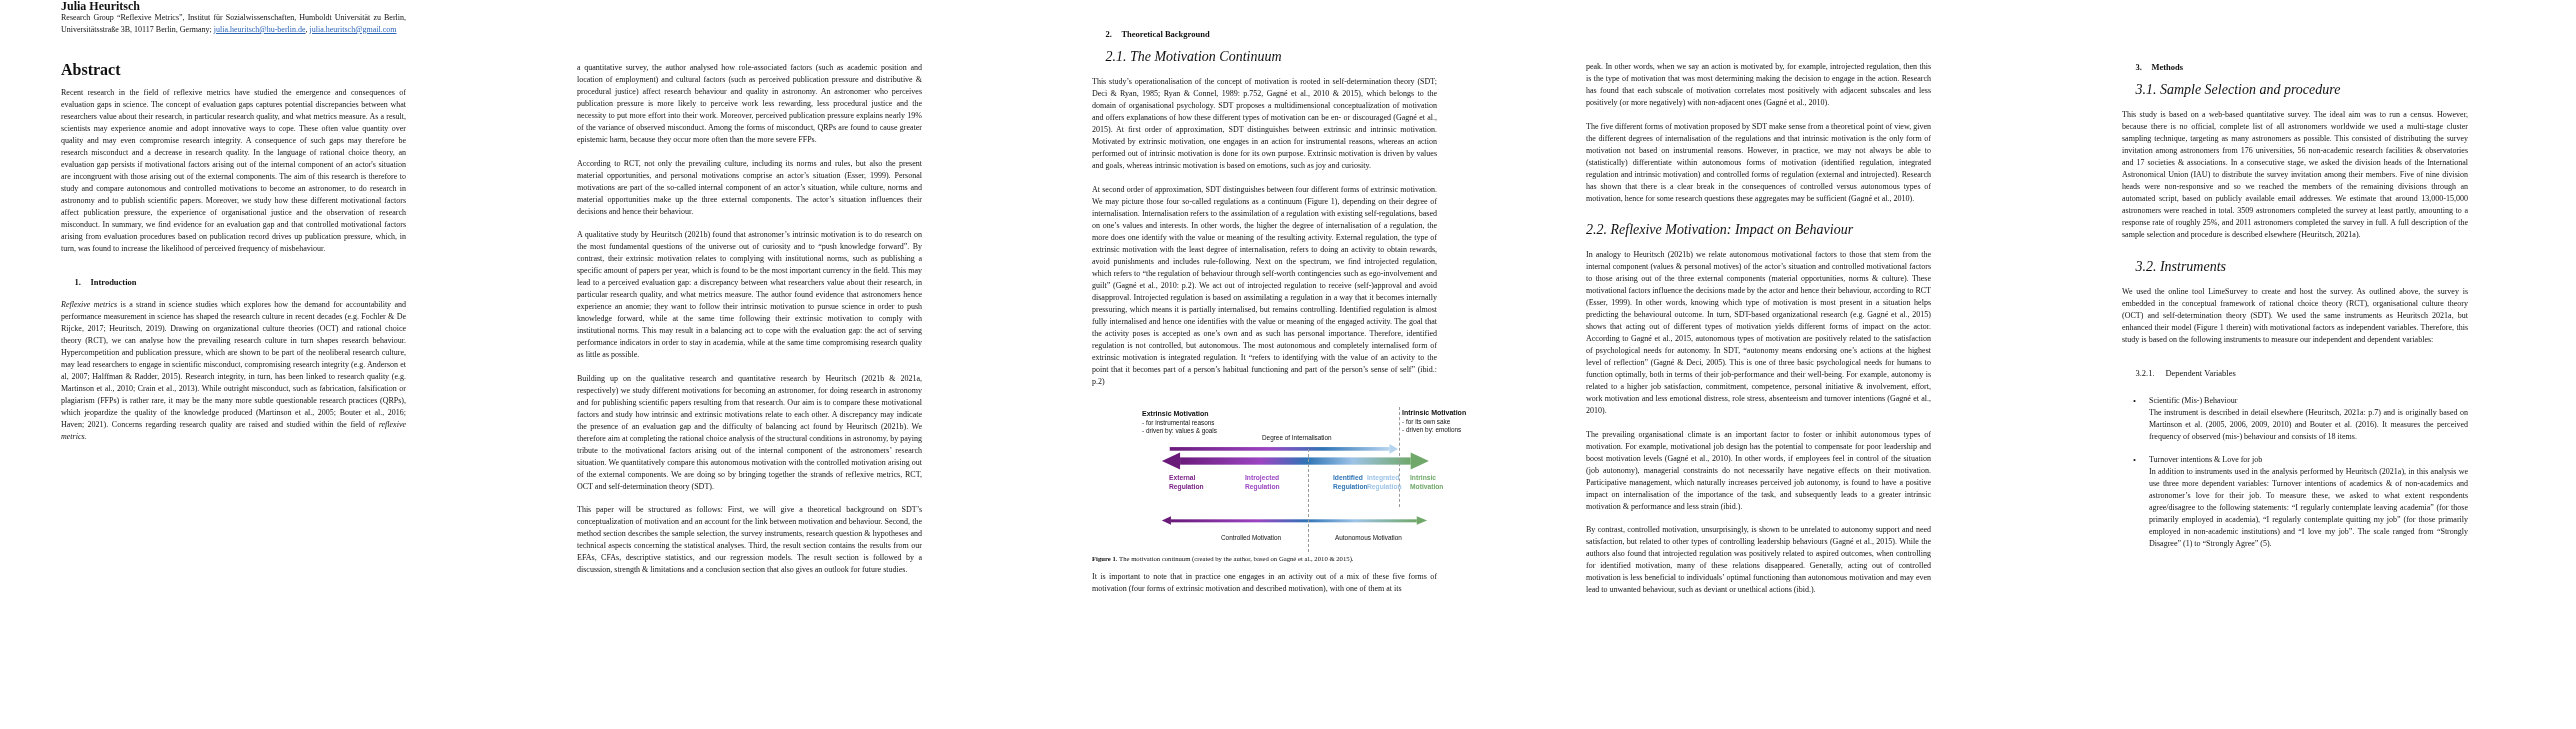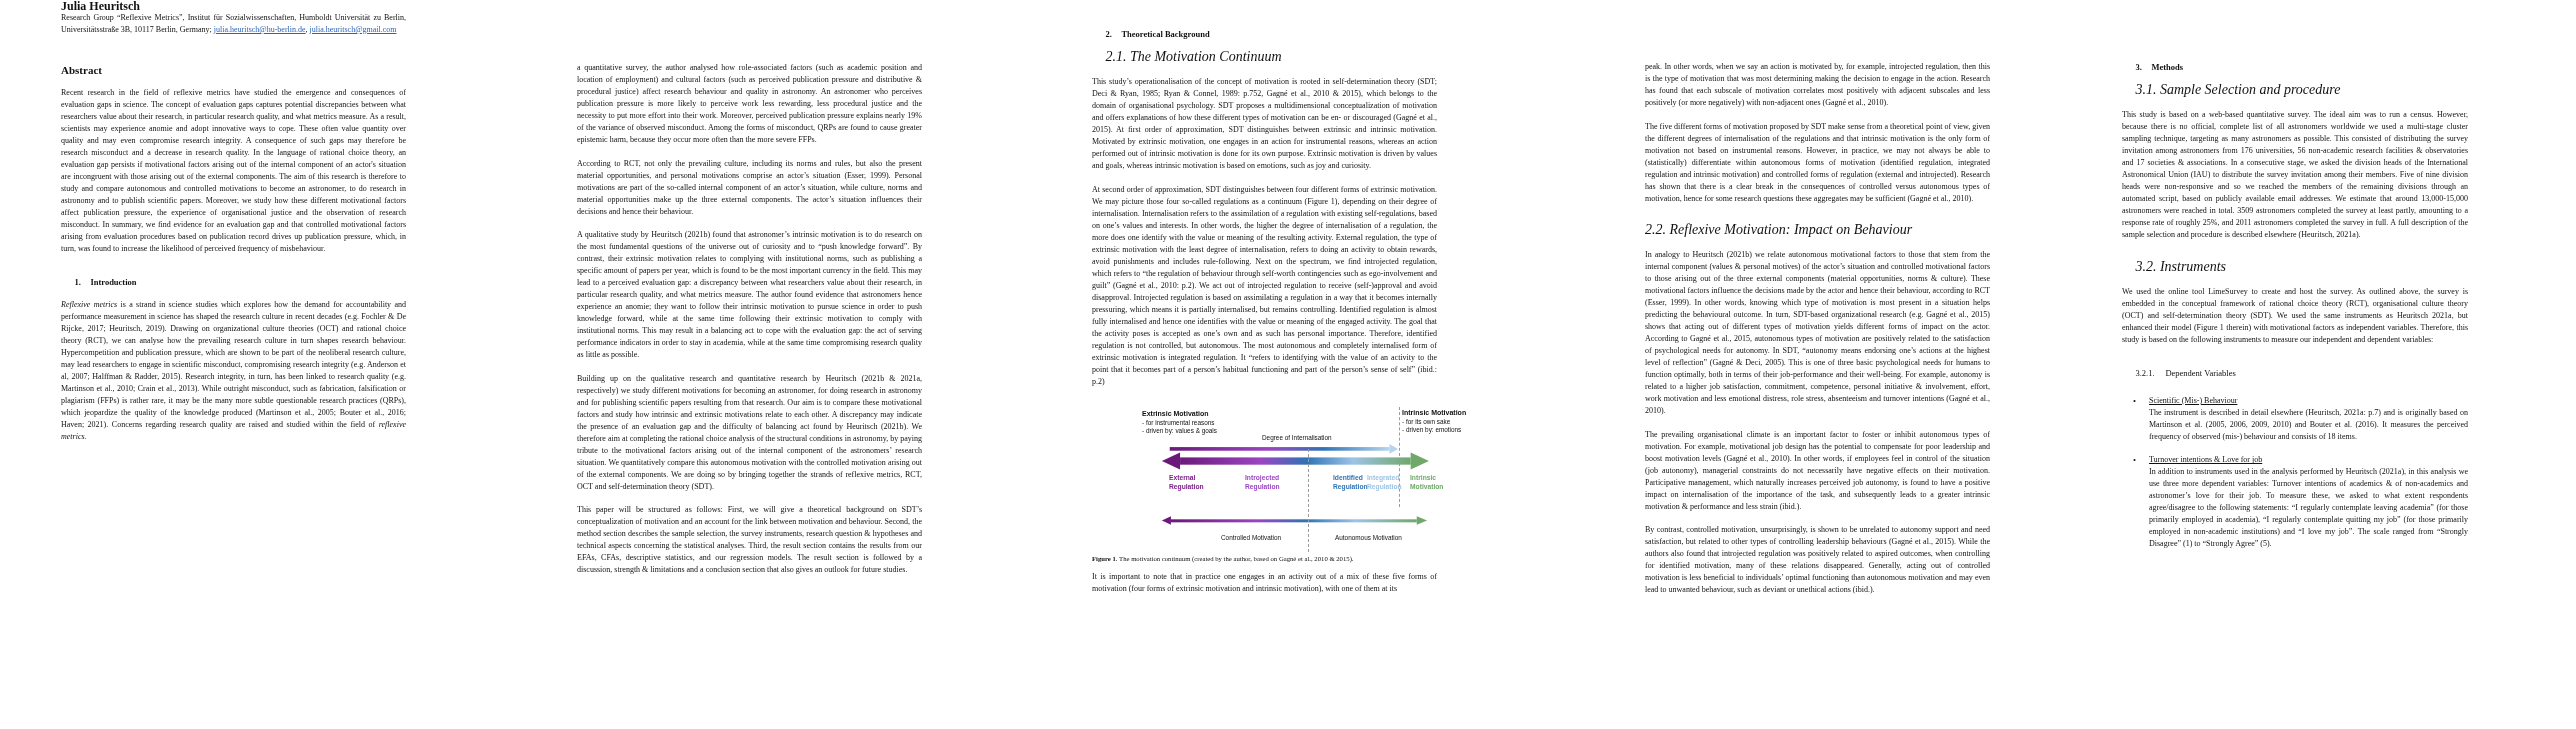--- a/index.html
+++ b/index.html
@@ -2,38 +2,38 @@
 <html style="font-size:9.7px"><head>
 <meta charset="utf-8">
 <style>
   html, body { margin:0; padding:0; background:#ffffff; }
   body { width:2576px; height:729px; overflow:hidden; position:relative;
          font-family:"Liberation Serif", "DejaVu Serif", serif; color:#111; }
   .col { position:absolute; top:0; font-size:8px; line-height:12px; text-align:justify; }
   .c1 { left:61px; width:345px; }
   .c2 { left:577px; width:345px; }
   .c3 { left:1092px; width:345px; }
-  .c4 { left:1645px; width:345px; }
+  .c4 { left:1586px; width:345px; }
   .c5 { left:2122px; width:346px; }
   p { margin:0 0 11.5px 0; }
   .title { font-weight:bold; font-size:13.4px; line-height:16.4px; text-align:center; margin:64px 0 12px 0; padding-left:24px; }
   .author { font-weight:bold; font-size:12px; margin:0; }
   .affil { margin:0 0 28px 0; }
   a, .link { color:#2a63b8; text-decoration:underline; }
-  .h-abstract { font-weight:bold; font-size:11px; margin:0 0 11px 0; }
+  .h-abstract { font-weight:bold; font-size:16px; margin:0 0 11px 0; }
   .h1 { font-weight:bold; font-size:8.5px; margin:0 0 11px 13.4px; }
   .h1 .num { display:inline-block; width:16px; }
   .h2 { font-style:italic; font-size:14px; margin:0 0 13.4px 13.4px; }
   .h3 { font-size:8.5px; margin:0 0 16px 13.4px; }
   .h3 .num { display:inline-block; width:30px; }
   .kw b { font-weight:bold; }
   ul.bullets { list-style:none; margin:0; padding:0 0 0 27px; }
   ul.bullets li { position:relative; margin-bottom:11.5px; }
   ul.bullets li::before { content:"\2022"; position:absolute; left:-16px; top:0; font-size:8.5px; }
-  .u { text-decoration:underline; display:block; }
+  .u { display:block; }
   .figure { position:relative; width:352px; height:152px; margin:3.6px 0 2.4px -6px;
             font-family:"Liberation Sans", "DejaVu Sans", sans-serif; }
   .figcap { font-size:6.7px; line-height:9px; margin:0 0 8.5px 0; text-align:left; }
   .figcap b { font-weight:bold; }
   .fl { position:absolute; font-size:6.4px; line-height:8.5px; white-space:nowrap; }
   .fl b { font-weight:bold; font-size:7px; }
   .lbl { position:absolute; font-size:6.7px; line-height:8.8px; font-weight:bold; }
   .dash { position:absolute; width:0; border-left:0.9px dashed #9a9a9a; }
 </style>
 </head>
@@ -121,21 +121,21 @@
     <div class="lbl" style="left:247px;top:75px;color:#2f74b5"><span>Identified</span><br><span>Regulation</span></div>
     <div class="lbl" style="left:281px;top:75px;color:#9dc3e6"><span>Integrated</span><br><span>Regulation</span></div>
     <div class="lbl" style="left:324px;top:75px;color:#70a86a"><span>Intrinsic</span><br><span>Motivation</span></div>
 
     <div class="fl" style="left:135px;top:135px">Controlled Motivation</div>
     <div class="fl" style="left:249px;top:135px">Autonomous Motivation</div>
   </div>
   <div class="figcap">
     <b>Figure 1</b><span>. The motivation continuum (created by the author, based on Gagné et al., 2010 &amp; 2015).</span>
   </div>
-  <p>It is important to note that in practice one engages in an activity out of a mix of these five forms of motivation (four forms of extrinsic motivation and intrinsic motivation), with one of them at its</p>
+  <p>It is important to note that in practice one engages in an activity out of a mix of these five forms of motivation (four forms of extrinsic motivation and described motivation), with one of them at its</p>
 </div>
 
 <div class="col c4" style="padding-top:61px">
   <p>peak. In other words, when we say an action is motivated by, for example, introjected regulation, then this is the type of motivation that was most determining making the decision to engage in the action. Research has found that each subscale of motivation correlates most positively with adjacent subscales and less positively (or more negatively) with non-adjacent ones (Gagné et al., 2010).</p>
   <p>The five different forms of motivation proposed by SDT make sense from a theoretical point of view, given the different degrees of internalisation of the regulations and that intrinsic motivation is the only form of motivation not based on instrumental reasons. However, in practice, we may not always be able to (statistically) differentiate within autonomous forms of motivation (identified regulation, integrated regulation and intrinsic motivation) and controlled forms of regulation (external and introjected). Research has shown that there is a clear break in the consequences of controlled versus autonomous types of motivation, hence for some research questions these aggregates may be sufficient (Gagné et al., 2010).</p>
   <div class="h2" style="margin-top:19.4px;margin-left:0">2.2. Reflexive Motivation: Impact on Behaviour</div>
   <p>In analogy to Heuritsch (2021b) we relate autonomous motivational factors to those that stem from the internal component (values &amp; personal motives) of the actor’s situation and controlled motivational factors to those arising out of the three external components (material opportunities, norms &amp; culture). These motivational factors influence the decisions made by the actor and hence their behaviour, according to RCT (Esser, 1999). In other words, knowing which type of motivation is most present in a situation helps predicting the behavioural outcome. In turn, SDT-based organizational research (e.g. Gagné et al., 2015) shows that acting out of different types of motivation yields different forms of impact on the actor. According to Gagné et al., 2015, autonomous types of motivation are positively related to the satisfaction of psychological needs for autonomy. In SDT, “autonomy means endorsing one’s actions at the highest level of reflection” (Gagné &amp; Deci, 2005). This is one of three basic psychological needs for humans to function optimally, both in terms of their job-performance and their well-being. For example, autonomy is related to a higher job satisfaction, commitment, competence, personal initiative &amp; involvement, effort, work motivation and less emotional distress, role stress, absenteeism and turnover intentions (Gagné et al., 2010).</p>
   <p>The prevailing organisational climate is an important factor to foster or inhibit autonomous types of motivation. For example, motivational job design has the potential to compensate for poor leadership and boost motivation levels (Gagné et al., 2010). In other words, if employees feel in control of the situation (job autonomy), managerial constraints do not necessarily have negative effects on their motivation. Participative management, which naturally increases perceived job autonomy, is found to have a positive impact on internalisation of the importance of the task, and subsequently leads to a greater intrinsic motivation &amp; performance and less strain (ibid.).</p>
   <p>By contrast, controlled motivation, unsurprisingly, is shown to be unrelated to autonomy support and need satisfaction, but related to other types of controlling leadership behaviours (Gagné et al., 2015). While the authors also found that introjected regulation was positively related to aspired outcomes, when controlling for identified motivation, many of these relations disappeared. Generally, acting out of controlled motivation is less beneficial to individuals’ optimal functioning than autonomous motivation and may even lead to unwanted behaviour, such as deviant or unethical actions (ibid.).</p>
 </div>

